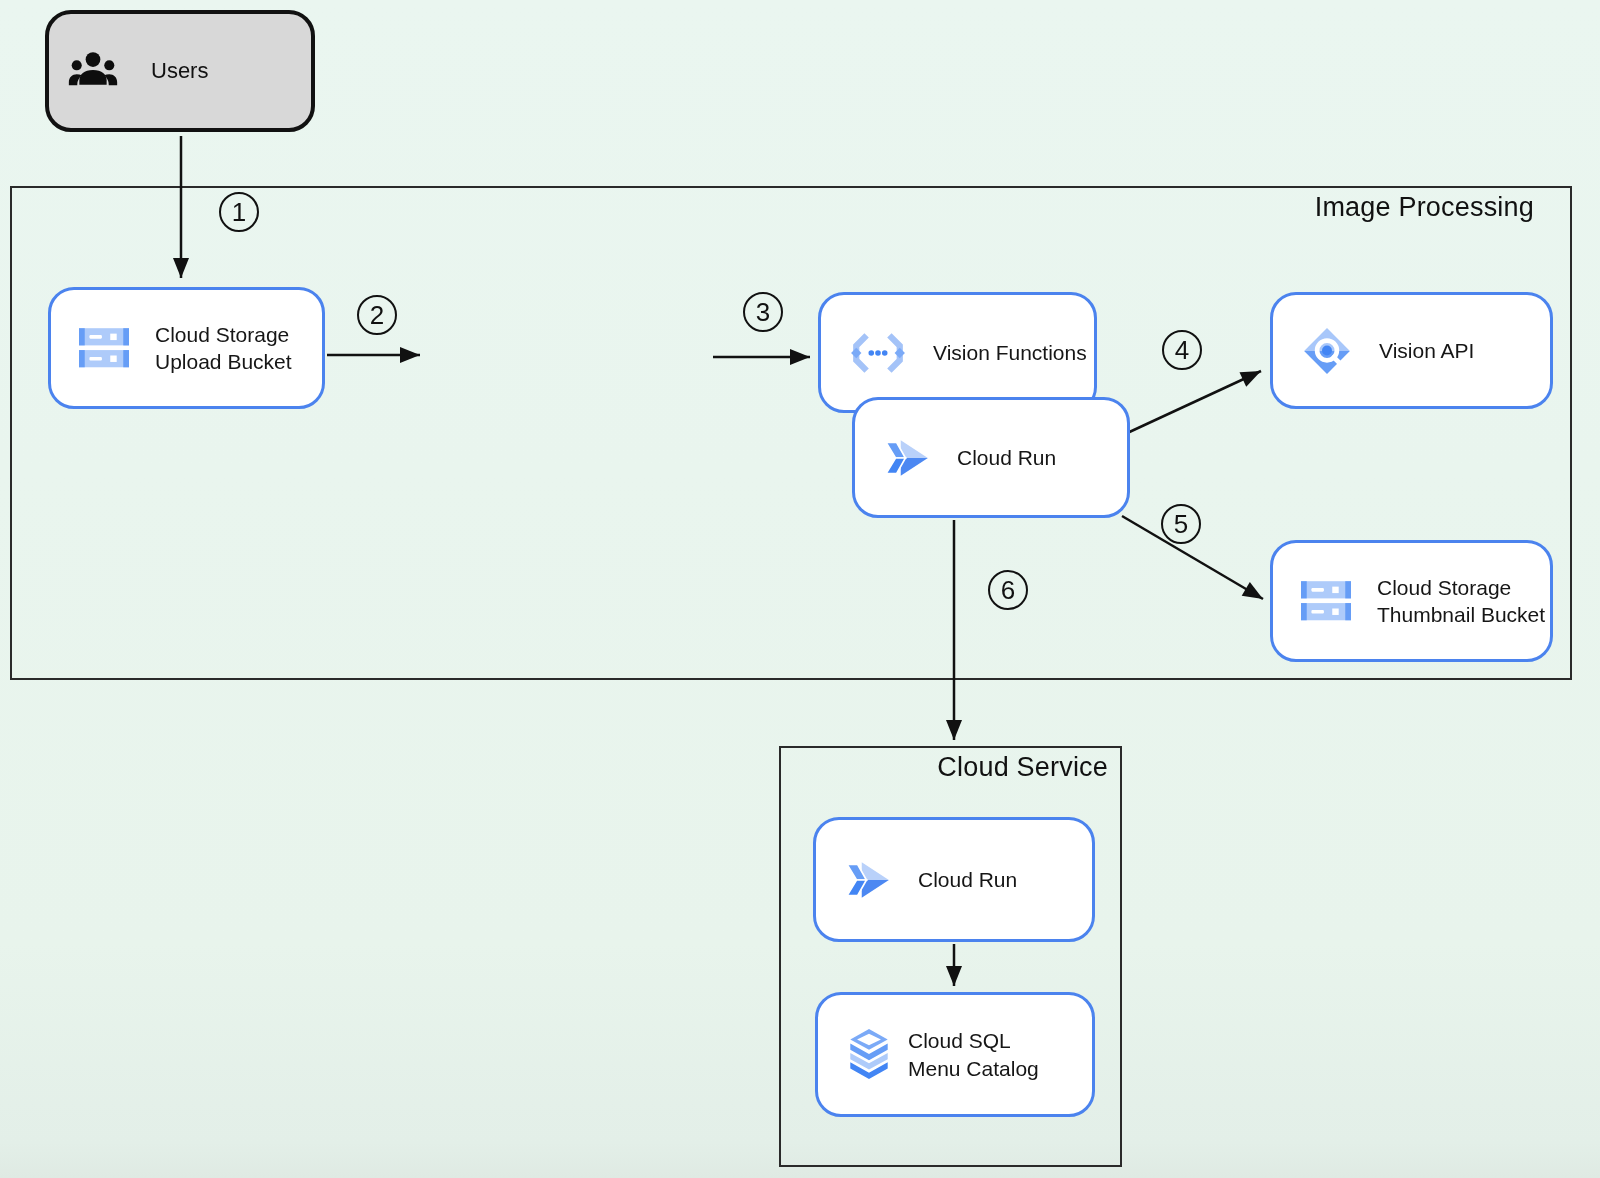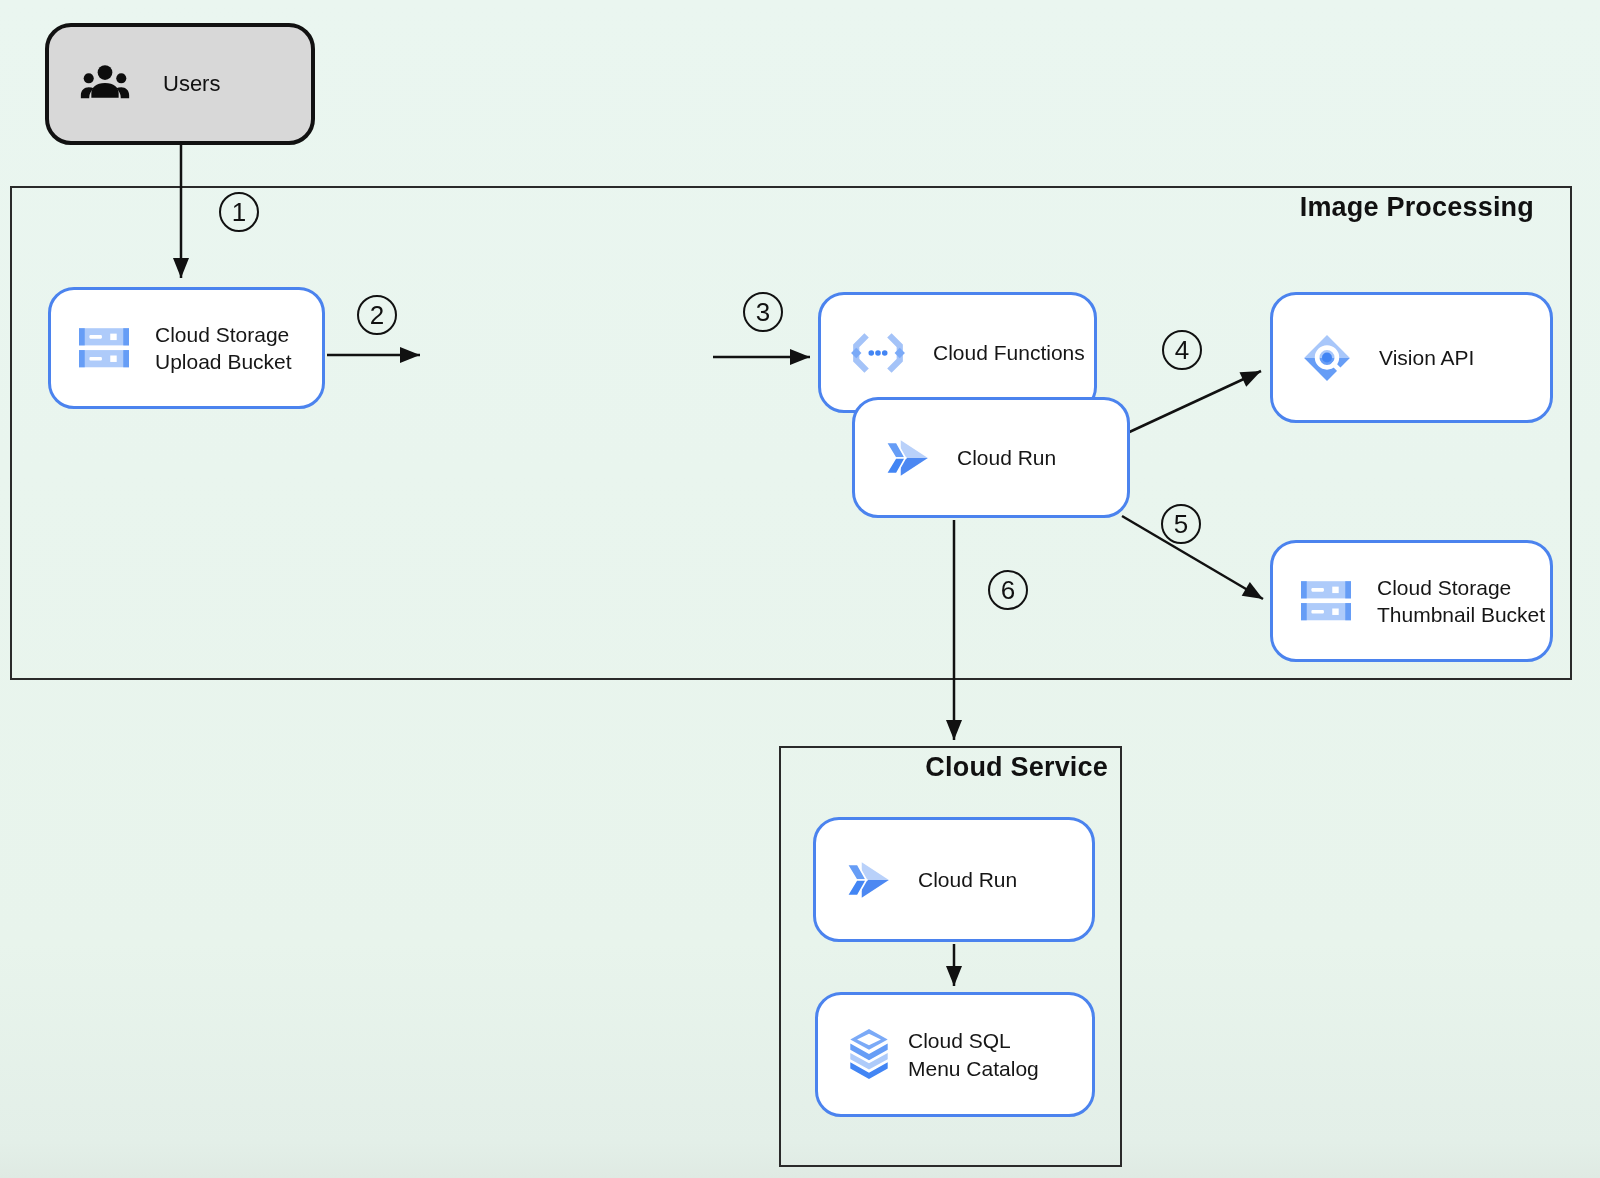--- a/index.html
+++ b/index.html
@@ -2,46 +2,46 @@
 <html><head>
 <meta charset="utf-8">
 <style>
   html,body{margin:0;padding:0;}
   body{font-family:"Liberation Sans", sans-serif; background:#dfe9e2;}
   #canvas{
     position:relative; width:1600px; height:1178px; overflow:hidden;
     background:linear-gradient(180deg,#eaf6f0 0%,#e8f4ec 80%,#e3efe8 97%,#dfeae3 100%);
   }
   .container-box{
-    position:absolute; border:2px solid #2a2a2a; background:transparent; z-index:1;font-weight:bold;
+    position:absolute; border:2px solid #2a2a2a; background:transparent; z-index:1;
   }
   .container-title{
     position:absolute; top:4px; font-size:27px; color:#111; letter-spacing:.2px; white-space:nowrap;
   }
   .node{
     position:absolute; background:#ffffff; border:3px solid #4b83ee; border-radius:26px;
     display:flex; align-items:center; padding-left:28px; gap:26px; box-sizing:border-box; z-index:3;
   }
   .node .label{ font-size:21px; color:#161616; line-height:1.3; white-space:pre-line; }
   .node .icon{ display:flex; align-items:center; justify-content:center; flex:0 0 auto; }
   #n-users{
     position:absolute; left:45px; top:10px; width:270px; height:122px;
     background:#d8d8d8; border:4px solid #111; border-radius:26px;
-    display:flex; align-items:center; padding-left:30px; gap:32px; box-sizing:border-box; z-index:3;margin-top:13px;
+    display:flex; align-items:center; padding-left:18px; gap:32px; box-sizing:border-box; z-index:3;
   }
   #n-users .label{ font-size:22px; color:#111; }
   #g-image-processing{ left:10px; top:186px; width:1558px; height:490px; }
   #g-image-processing .container-title{ right:36px; }
   #g-menu-service{ left:779px; top:746px; width:339px; height:417px; }
   #g-menu-service .container-title{ right:12px; }
   #n-upload{ left:48px;  top:287px; width:277px; height:122px; }
   #n-eventarc{ left:428px; top:292px; width:283px; height:122px; }
   #n-functions{ left:818px; top:292px; width:279px; height:121px; z-index:3; }
   #n-run-ip{ left:852px; top:397px; width:278px; height:121px; z-index:4; }
-  #n-vision{ left:1270px; top:292px; width:283px; height:131px; }
+  #n-vision{ left:1270px; top:292px; width:283px; height:117px; }
   #n-thumb{ left:1270px; top:540px; width:283px; height:122px; }
   #n-run-menu{ left:813px; top:817px; width:282px; height:125px; }
   #n-sql{ left:815px; top:992px; width:280px; height:125px;gap:16px; }
   #arrow-layer{ position:absolute; left:0; top:0; z-index:2; pointer-events:none; }
   .badge{
     position:absolute; width:40px; height:40px; border:2.5px solid #111; border-radius:50%;
     display:flex; align-items:center; justify-content:center;
     font-size:26px; color:#111; z-index:5; box-sizing:border-box; background:transparent;
   }
   #b1{ left:219px; top:192px; }
@@ -117,21 +117,21 @@
       <svg width="58" height="42" viewBox="0 0 56 40" fill="none">
         <polyline points="17,3 7,13 7,27 17,37" stroke="#a4c3f8" stroke-width="6" fill="none"></polyline>
         <polygon points="2,20 7,15 12,20 7,25" fill="#7baaf7"></polygon>
         <polyline points="39,3 49,13 49,27 39,37" stroke="#a4c3f8" stroke-width="6" fill="none"></polyline>
         <polygon points="44,20 49,15 54,20 49,25" fill="#7baaf7"></polygon>
         <circle cx="21.5" cy="20" r="2.7" fill="#4285f4"></circle>
         <circle cx="28" cy="20" r="2.7" fill="#4285f4"></circle>
         <circle cx="34.5" cy="20" r="2.7" fill="#4285f4"></circle>
       </svg>
     </span>
-    <span class="label">Cloud Functions</span>
+    <span class="label">Vision Functions</span>
   </div>
 
   <div class="node" id="n-run-ip">
     <span class="icon">
       <svg width="48" height="42" viewBox="0 0 46 40">
         <polygon points="17,3 43,20 17,20" fill="#b9d1fa"></polygon>
         <polygon points="17,20 43,20 17,37" fill="#4c88f2"></polygon>
         <polygon points="3,5 13,5 21.5,20 12,20" fill="#669df6" stroke="#fff" stroke-width="1.6"></polygon>
         <polygon points="12,20 21.5,20 13,35 3,35" fill="#4285f4" stroke="#fff" stroke-width="1.6"></polygon>
       </svg>

